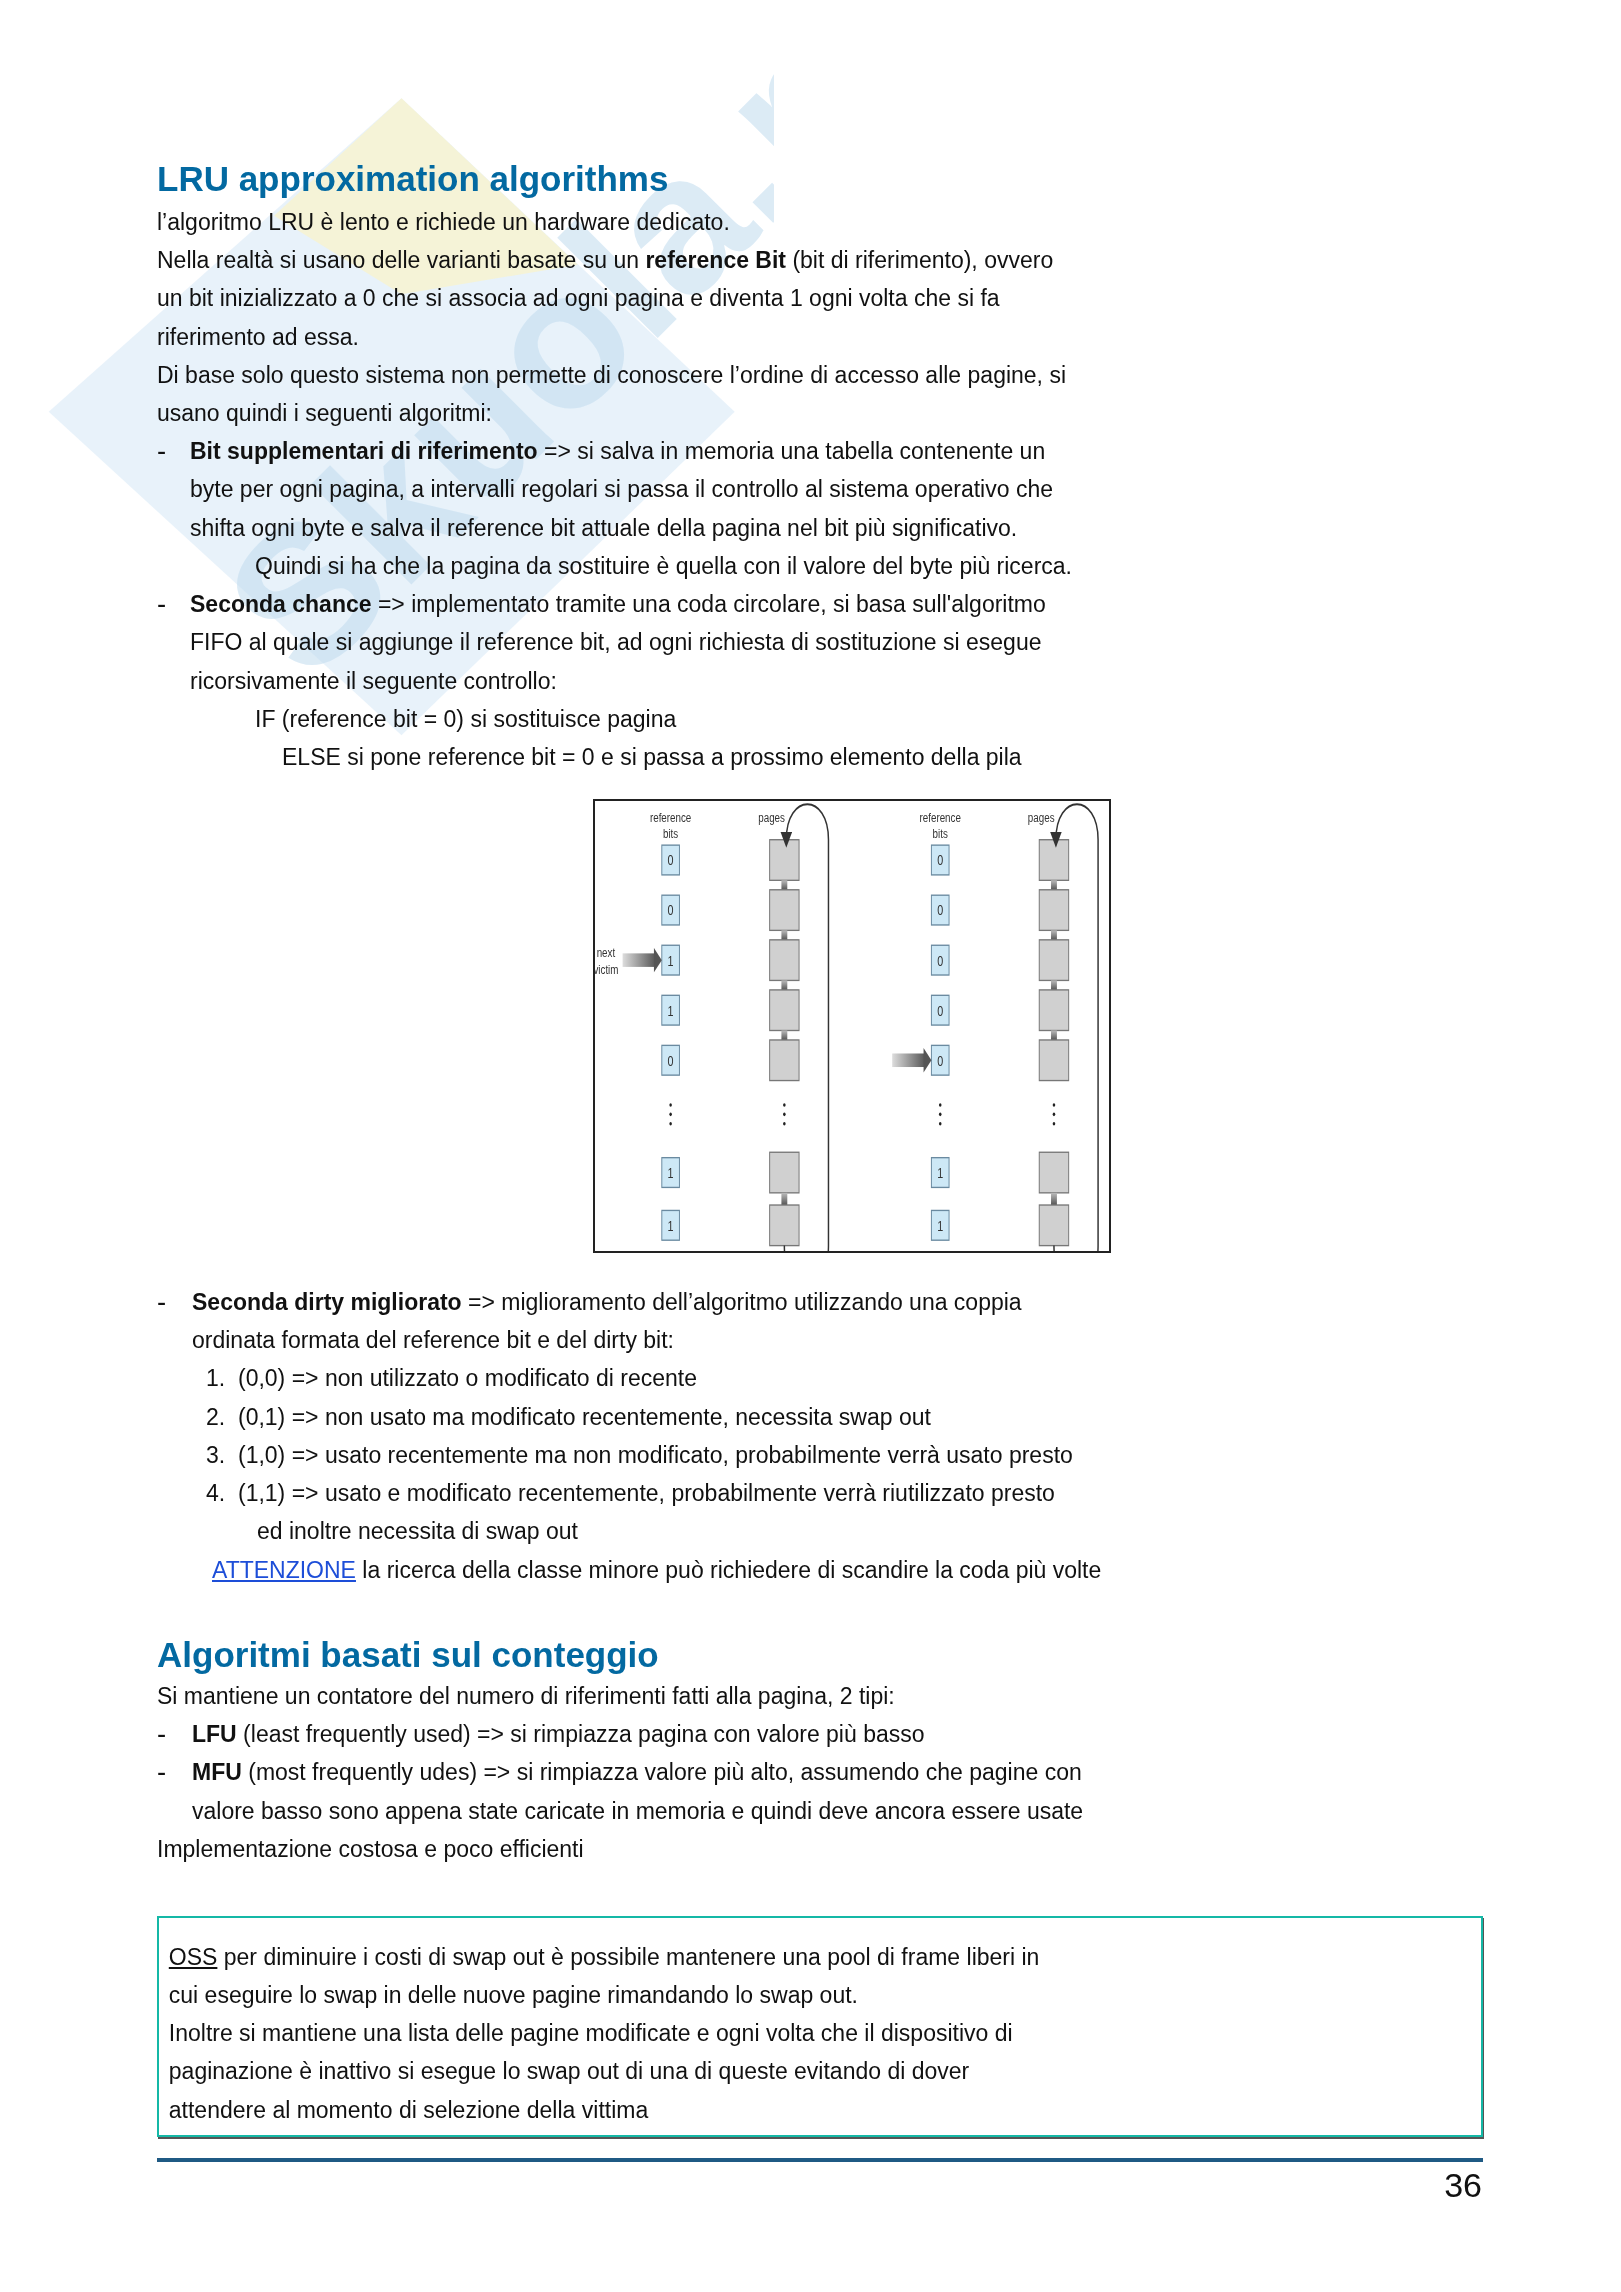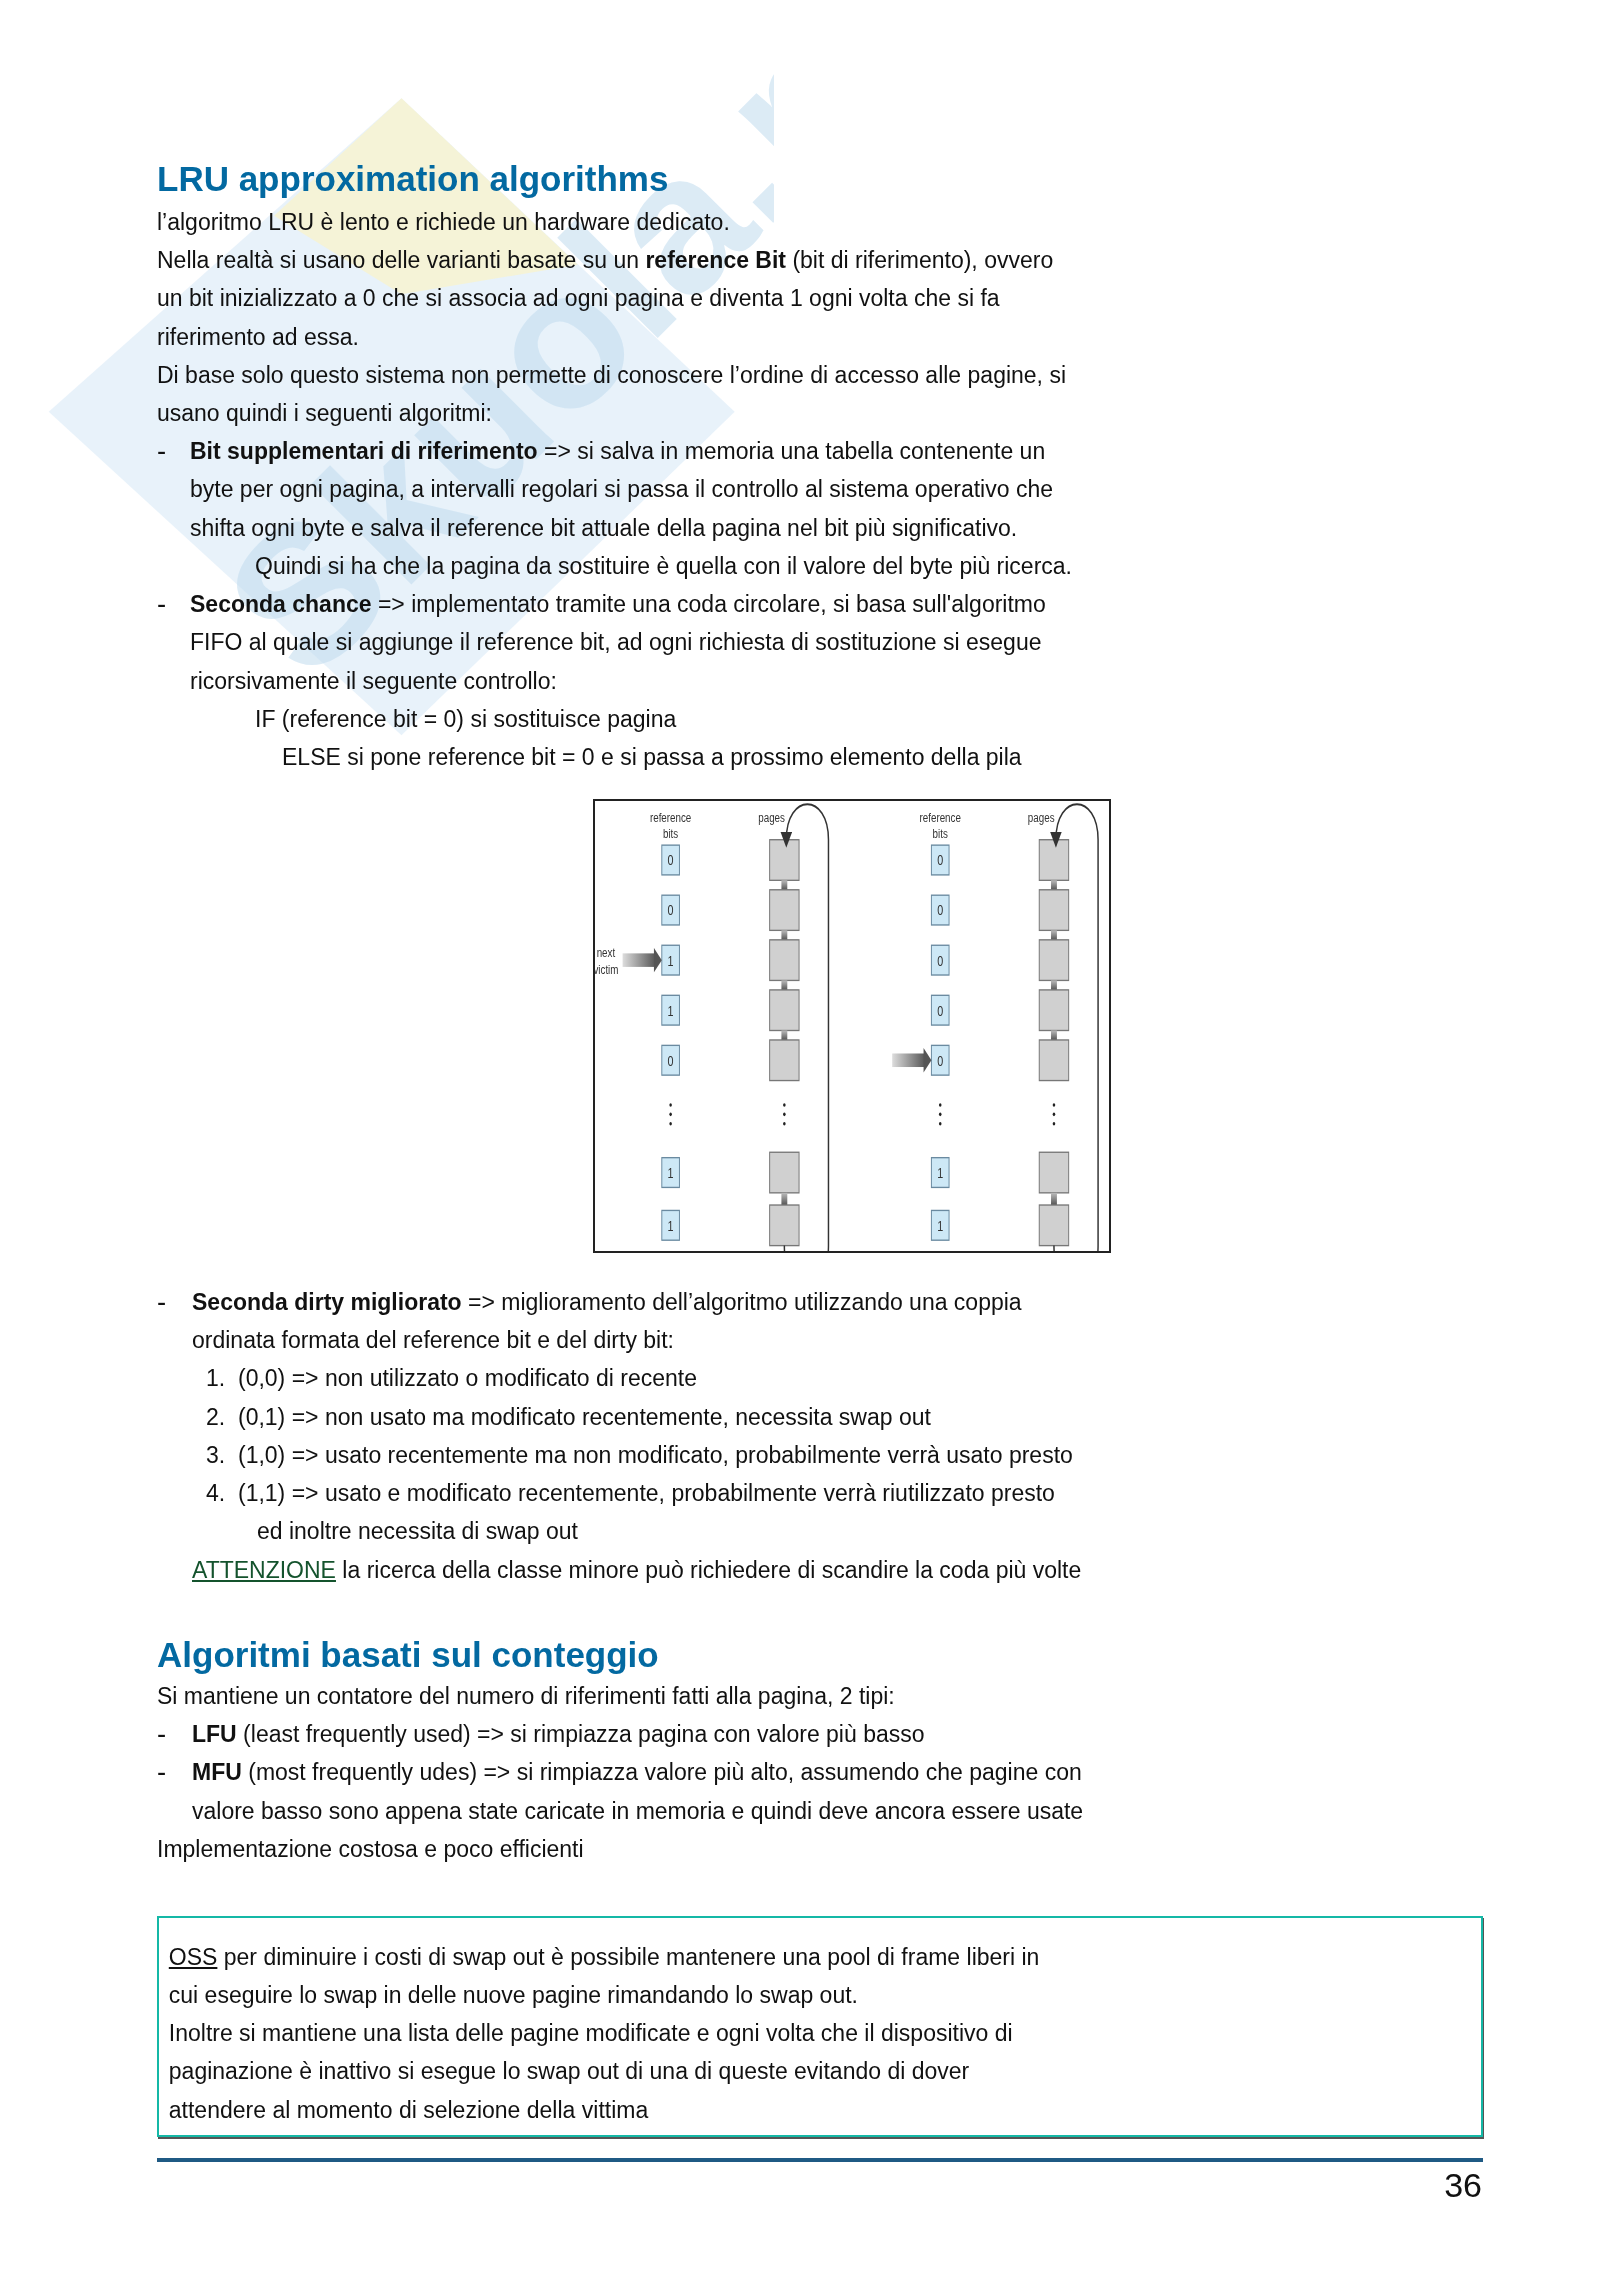--- a/index.html
+++ b/index.html
@@ -4,21 +4,21 @@
 <style>
   html, body { margin: 0; padding: 0; background: #ffffff; }
   body { width: 1621px; height: 2293px; position: relative; overflow: hidden;
          font-family: "Liberation Sans", sans-serif; color: #111; }
   .watermark { position: absolute; left: 29px; top: 59px; width: 745px; height: 686px; pointer-events: none; }
   .page { position: absolute; left: 157px; top: 0; width: 1325px; }
   .h2 { position: absolute; left: 0; font-weight: bold; font-size: 35px; color: #0369a1; line-height: 39px; white-space: nowrap; }
   .line { position: absolute; left: 0; font-size: 23px; line-height: 38px; white-space: nowrap; }
   .b { font-weight: bold; }
   .dash { position: absolute; left: 0; font-size: 27.4px; line-height: 29px; }
-  .red { color: #14532d; text-decoration: underline; }
+  .red { color: #1d4ed8; text-decoration: underline; margin-left: 20px; }
   .u { text-decoration: underline; }
   .figure { position: absolute; left: 560px; top: 799px; width: 518px; height: 454px; border: 2px solid #222; background: #fff; box-sizing: border-box; margin-left: 33px; }
   .oss { position: absolute; left: 0; top: 1916px; width: 1326px; height: 221px; border: 2px solid #14b8a6; box-sizing: border-box; box-shadow: 1px 2px 0 #555; }
   .oss .line { left: 9.8px; }
   .rule { position: absolute; left: 0; top: 2158px; width: 1326px; height: 3.9px; background: #1f5a84; }
   .pagenum { position: absolute; right: 0; top: 2166px; font-size: 34px; line-height: 39px; }
 </style>
 </head>
 <body>
 

